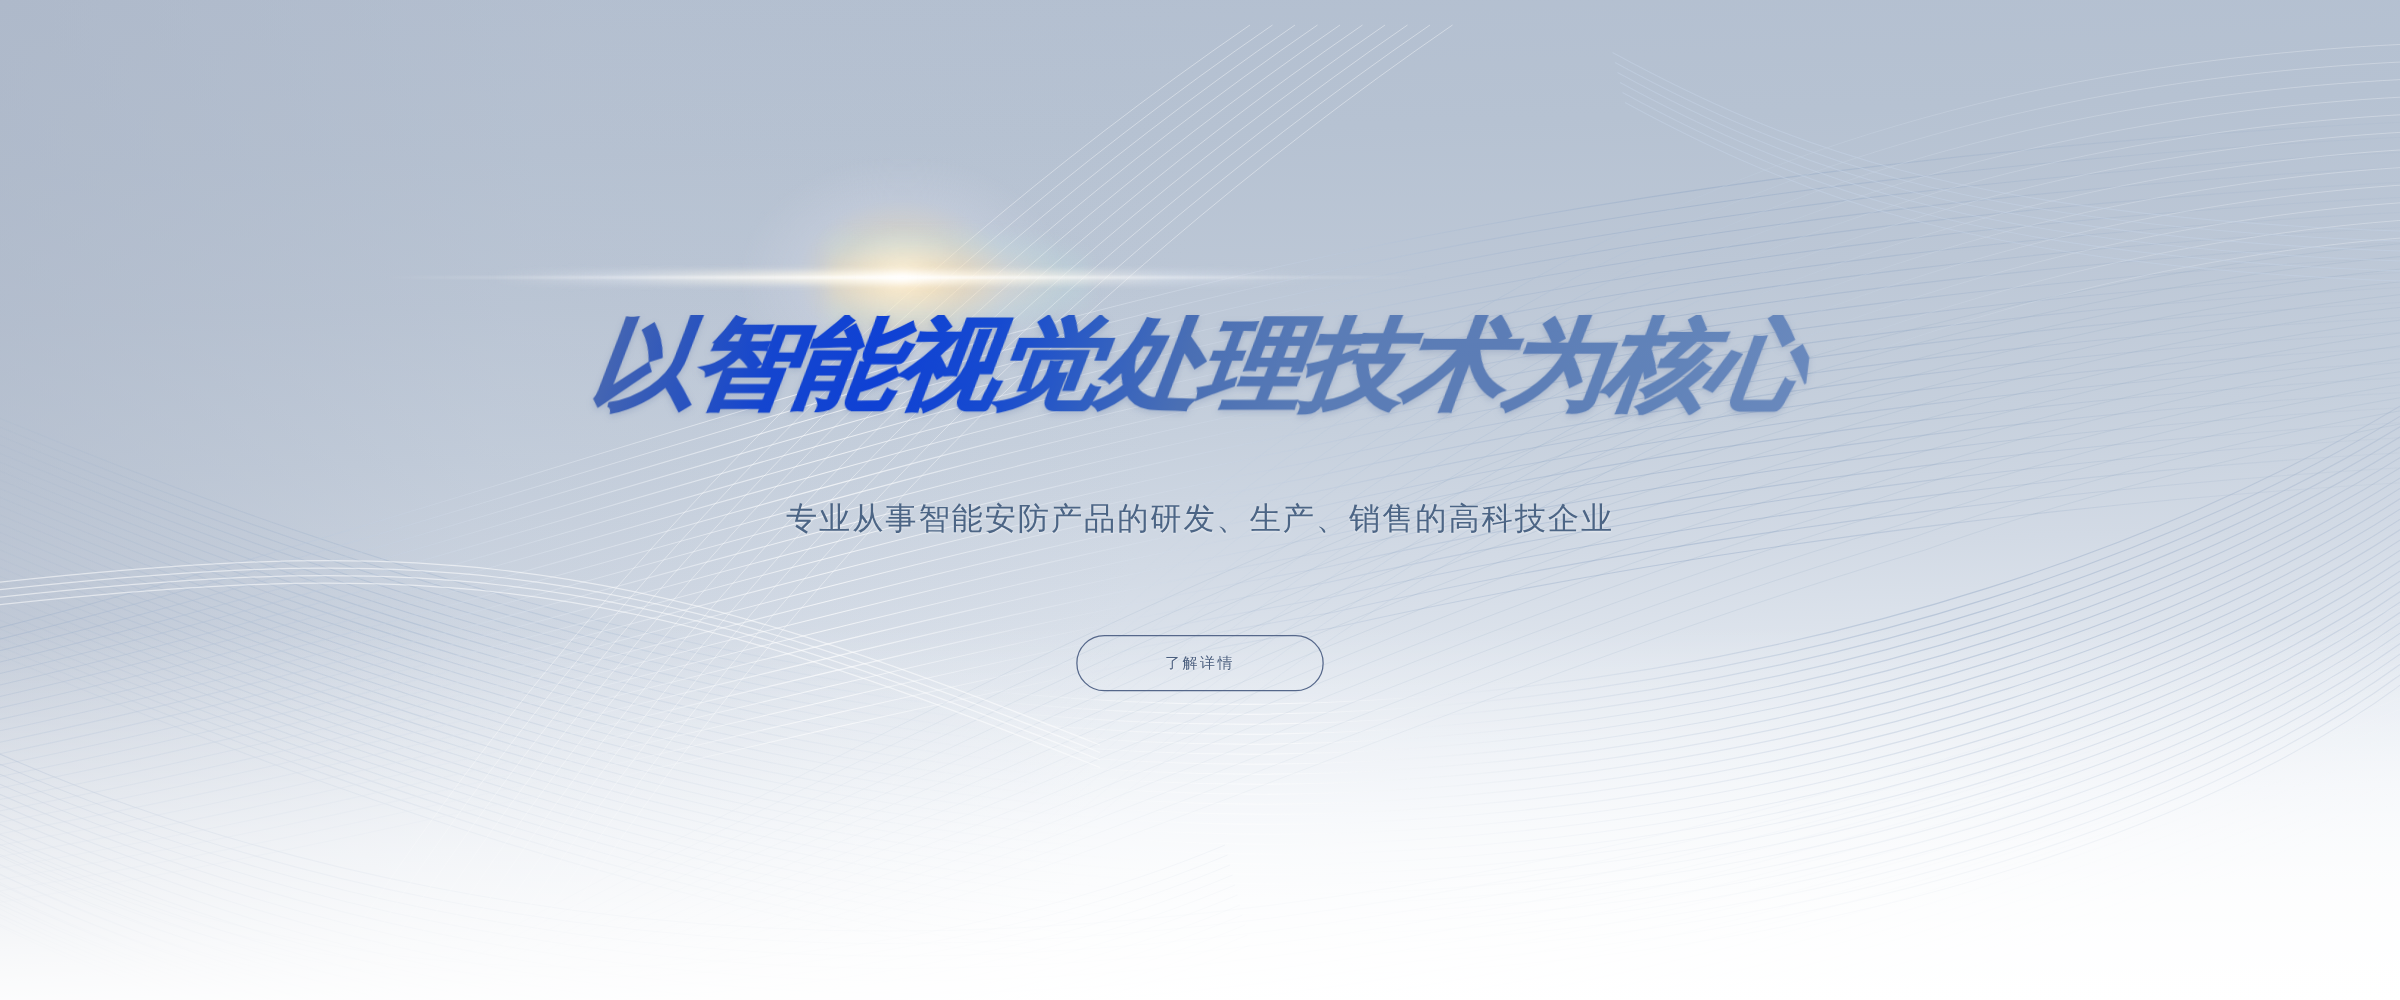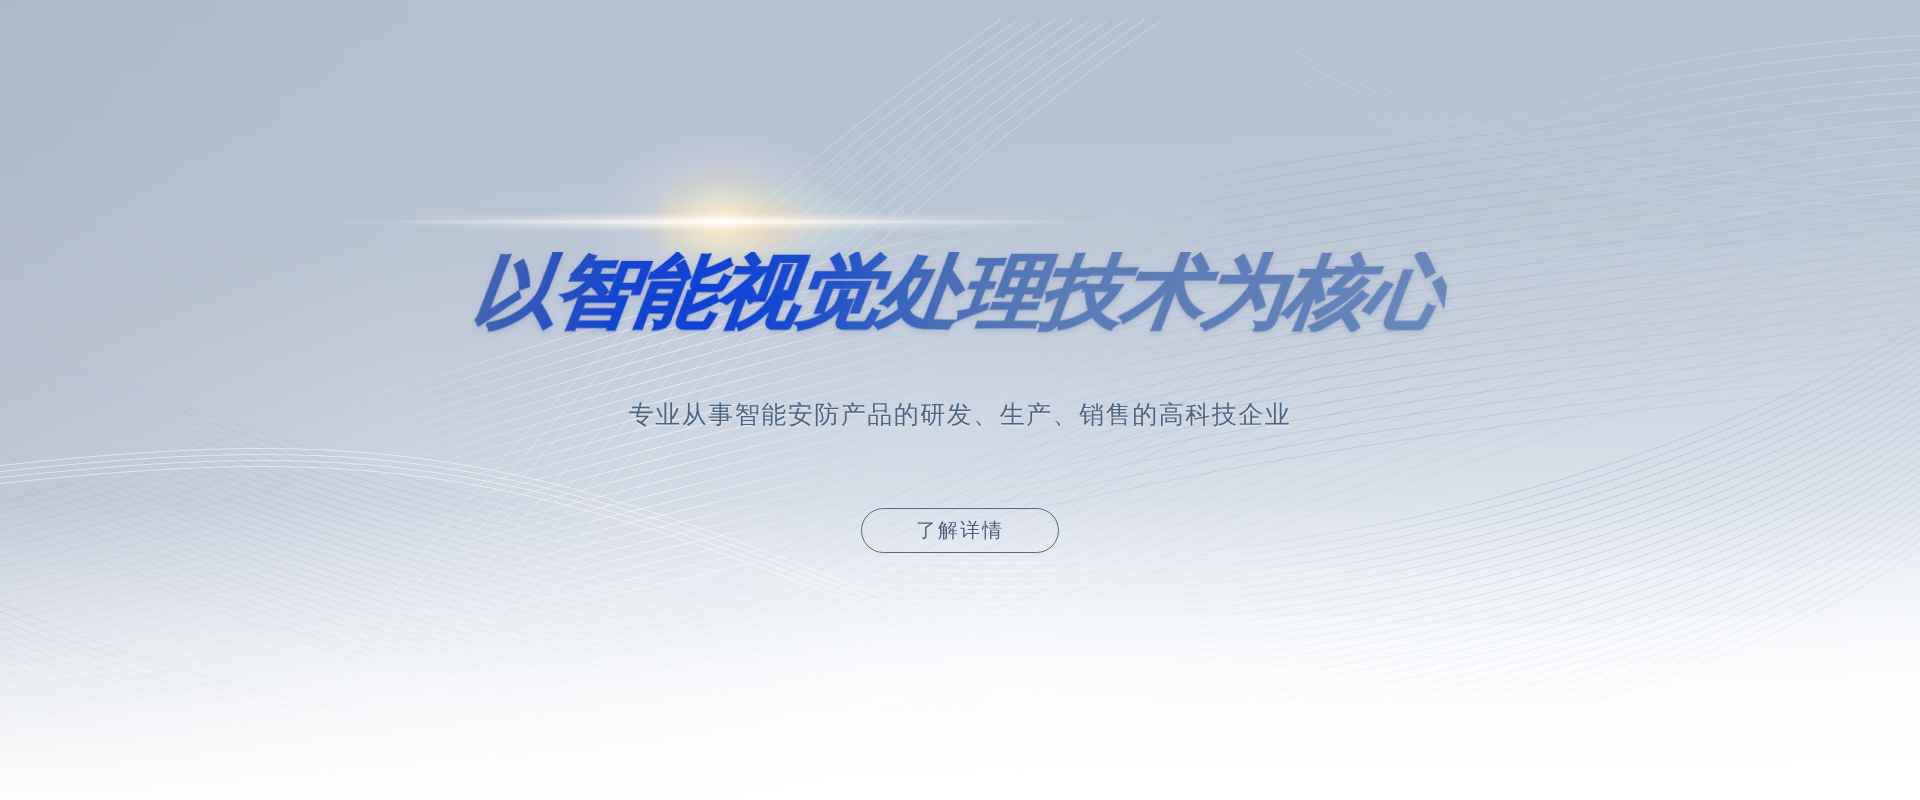--- a/index.html
+++ b/index.html
@@ -140,21 +140,21 @@
 
   .cta {
     position:absolute;
     top:508px; left:50%; transform:translateX(-50%);
     width:198px; height:45px;
     border:1.5px solid #55678a;
     border-radius:23px;
     background:transparent;
     display:flex; align-items:center; justify-content:center;
     font-family:Liberation Serif, serif;
-    font-size:20px;
+    font-size:12px;
     letter-spacing:2px;
     color:#4a5e7e;
     cursor:pointer;
     pointer-events:auto;
     text-shadow:0 1px 1px rgba(255,255,255,.5);
   }
 </style>
 </head>
 <body>
 

